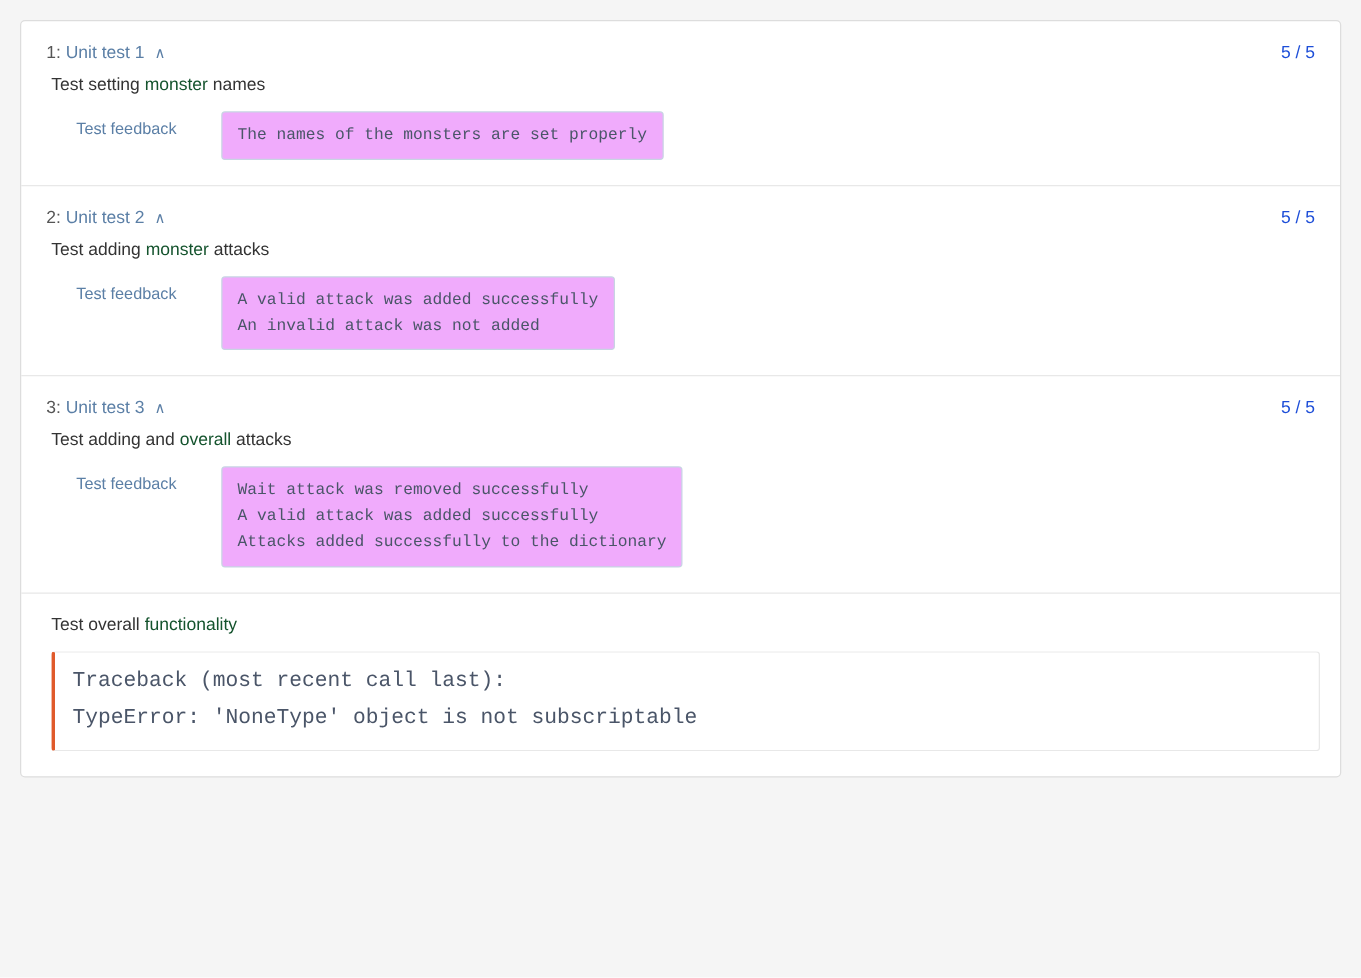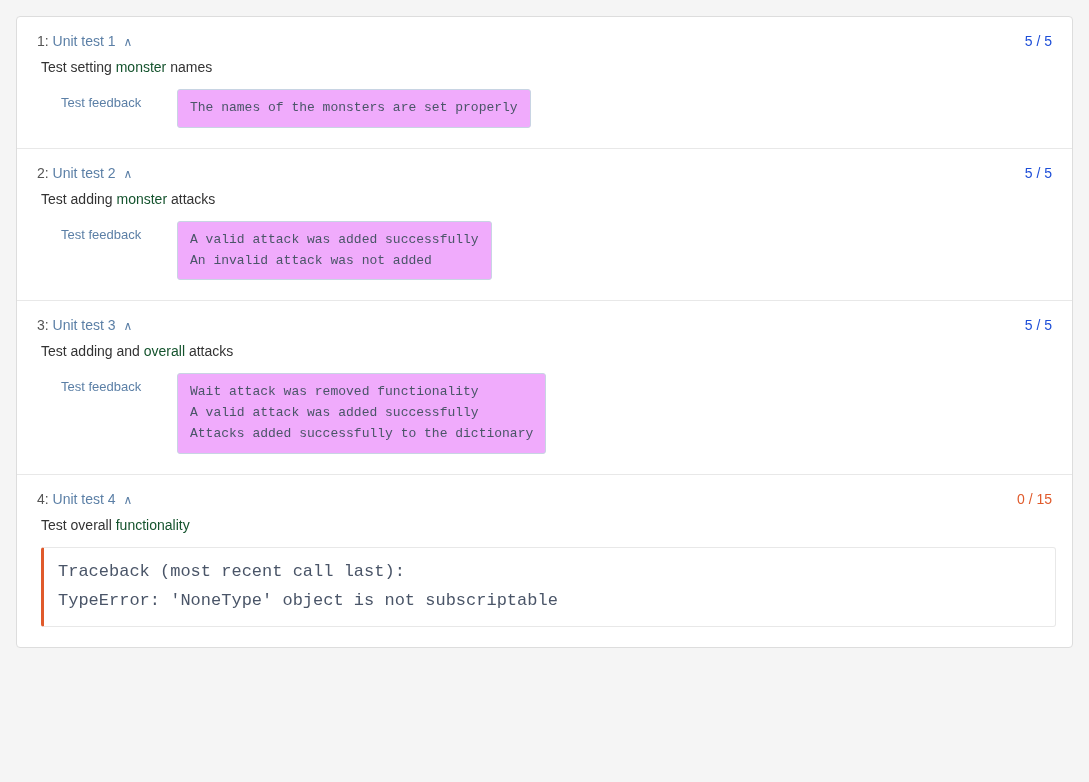--- a/index.html
+++ b/index.html
@@ -137,30 +137,26 @@
     </div>
     <div class="unit-section">
       <div class="unit-header">
         <span class="unit-title"><span class="unit-number">3: </span>Unit test 3 <span class="chevron">∧</span></span>
         <span class="unit-score">5 / 5</span>
       </div>
       <div class="unit-description">Test adding and <span class="highlight">overall</span> attacks</div>
       <div class="feedback-row">
         <span class="feedback-label">Test feedback</span>
         <div class="feedback-box">
-          <span class="line">Wait attack was removed functionality</span>
+          <span class="line">Wait attack was removed successfully</span>
           <span class="line">A valid attack was added successfully</span>
           <span class="line">Attacks added successfully to the dictionary</span>
         </div>
       </div>
     </div>
     <div class="unit-section">
-      <div class="unit-header">
-        <span class="unit-title"><span class="unit-number">4: </span>Unit test 4 <span class="chevron">∧</span></span>
-        <span class="unit-score fail">0 / 15</span>
-      </div>
       <div class="unit-description">Test overall <span class="highlight">functionality</span></div>
       <div class="error-box">
         <span class="line">Traceback (most recent call last):</span>
         <span class="line">TypeError: 'NoneType' object is not subscriptable</span>
       </div>
     </div>
   </div>
 
 </body></html>

